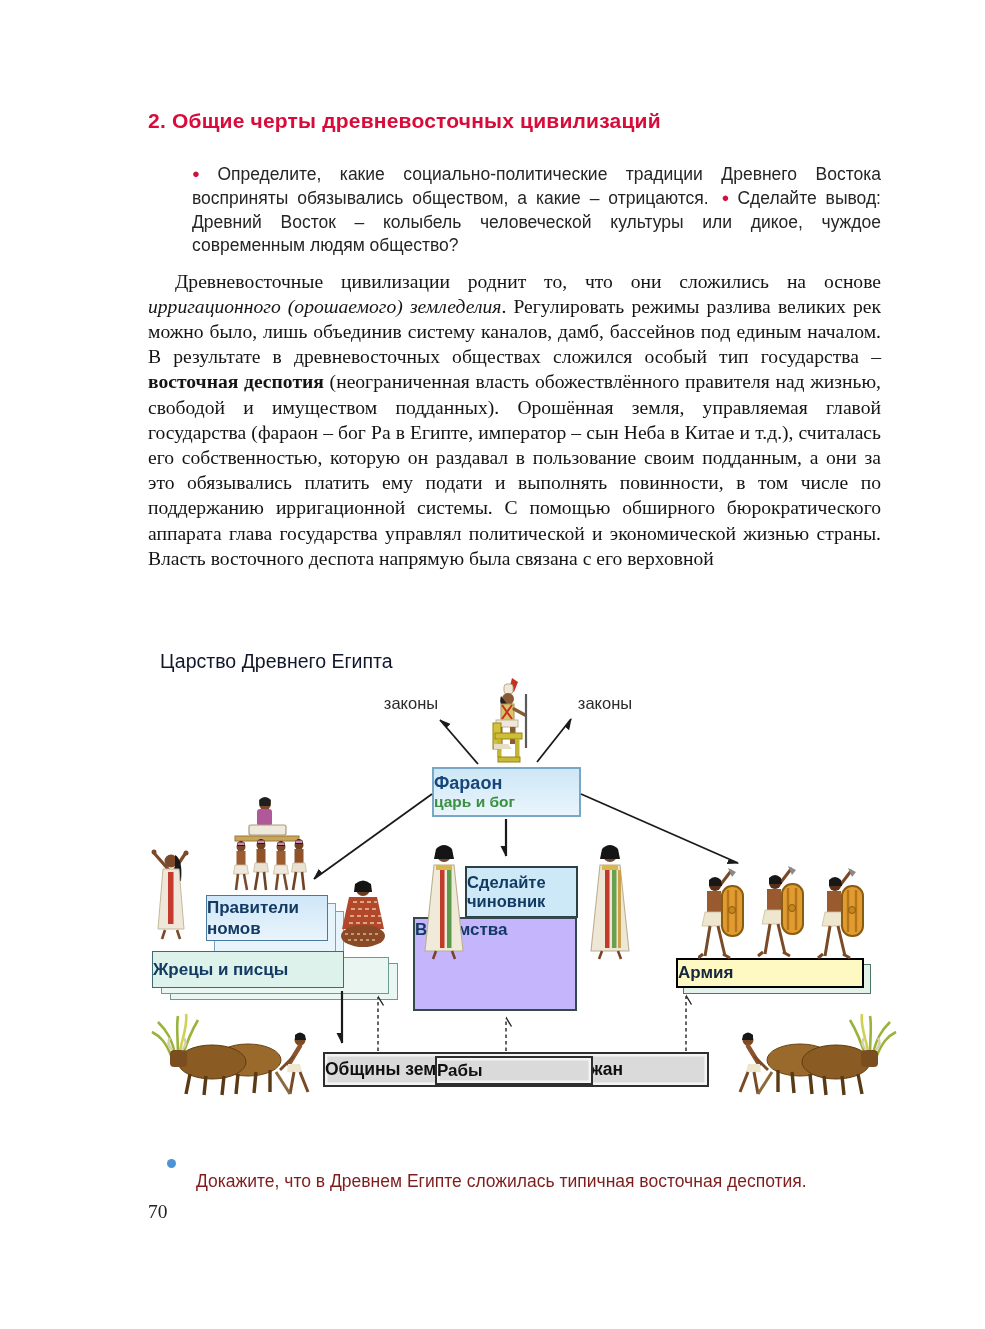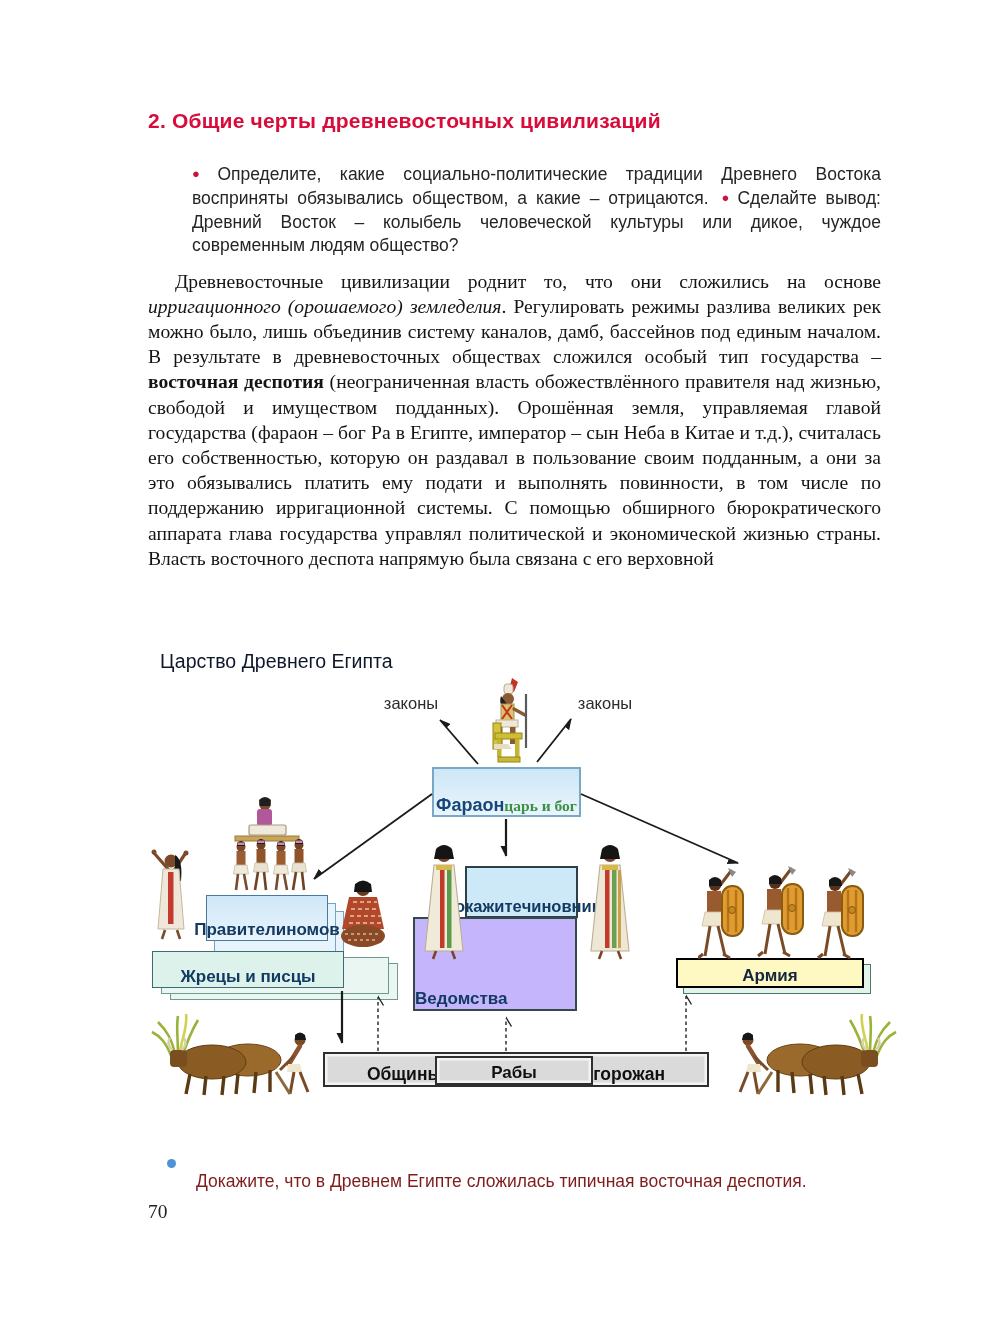--- a/index.html
+++ b/index.html
@@ -33,32 +33,32 @@
     left:160px;top:650px;width:420px;
     font-size:19.5px;font-weight:normal;color:#0f172a;
   }
   .laws-label{
     font-size:16.5px;color:#2b2b2b;width:70px;text-align:center;
   }
 
   
   .dbox{
     position:absolute;box-sizing:border-box;
-    display:flex;flex-direction:row;align-items:flex-end;justify-content:center;
+    display:flex;flex-direction:column;align-items:flex-start;justify-content:center;
     text-align:center;font-weight:bold;z-index:2;
   }
   .stack-layer{position:absolute;box-sizing:border-box;z-index:1;}
 
   .pharaoh-box{
     left:432px;top:767px;width:149px;height:50px;
     background:linear-gradient(180deg,#cde7f6,#eaf5fc);
     border:2px solid #79a7c6;
   }
   .pharaoh-box .t1{font-size:18px;color:#17477a;line-height:20px;}
-  .pharaoh-box .t2{font-size:15.5px;color:#3d8f43;font-weight:600;line-height:18px;font-family:Liberation Serif, serif;}
+  .pharaoh-box .t2{font-size:15.5px;color:#3d8f43;font-weight:600;line-height:18px;}
 
   .vizier-box{
     left:465px;top:866px;width:113px;height:52px;
     background:#cde9f7;border:2px solid #2c4146;
     font-size:16.5px;color:#123a63;line-height:19px;
   }
   .departments-box{
     left:413px;top:917px;width:164px;height:94px;
     background:#c4b5fd;border:2px solid #34494c;
     justify-content:flex-start;
@@ -130,21 +130,21 @@
 <div class="stack-layer priests-layer" style="left:170px;top:963px;width:228px;height:37px;"></div>
 <div class="stack-layer priests-layer" style="left:161px;top:957px;width:228px;height:37px;"></div>
 <div class="stack-layer army-layer" style="left:683px;top:964px;width:188px;height:30px;"></div>
 
 <div class="dbox pharaoh-box">
   <div class="t1">Фараон</div>
   <div class="t2">царь и бог</div>
 </div>
 
 <div class="dbox vizier-box">
-  <div>Докажите</div>
+  <div>Сделайте</div>
   <div>чиновник</div>
 </div>
 
 <div class="dbox departments-box">
   <div class="dep-title">Ведомства</div>
 </div>
 
 <div class="dbox nomarchs-box">
   <div>Правители</div>
   <div>номов</div>

